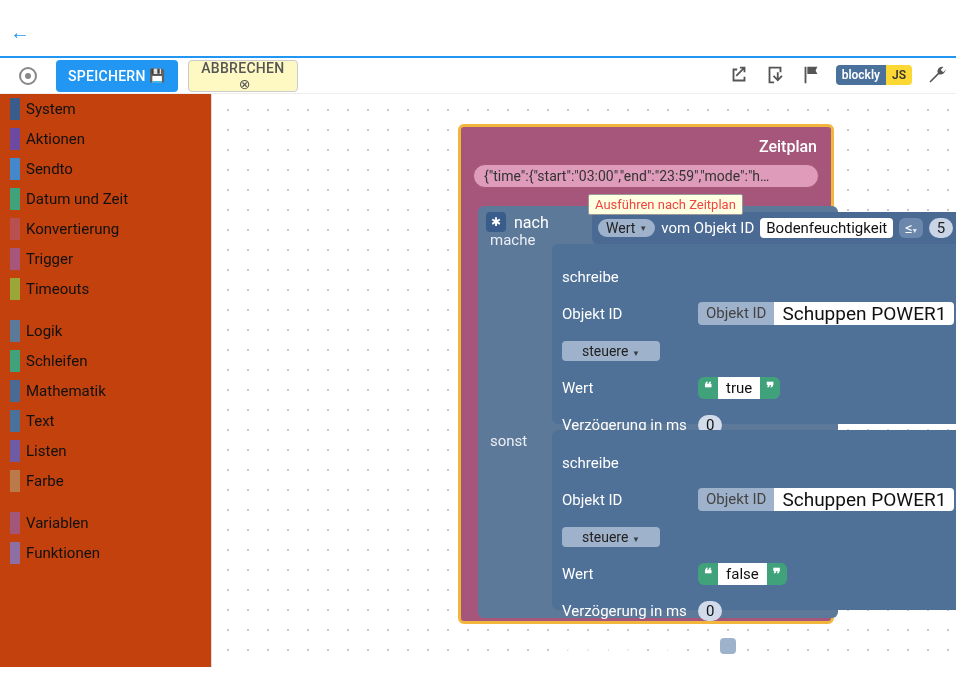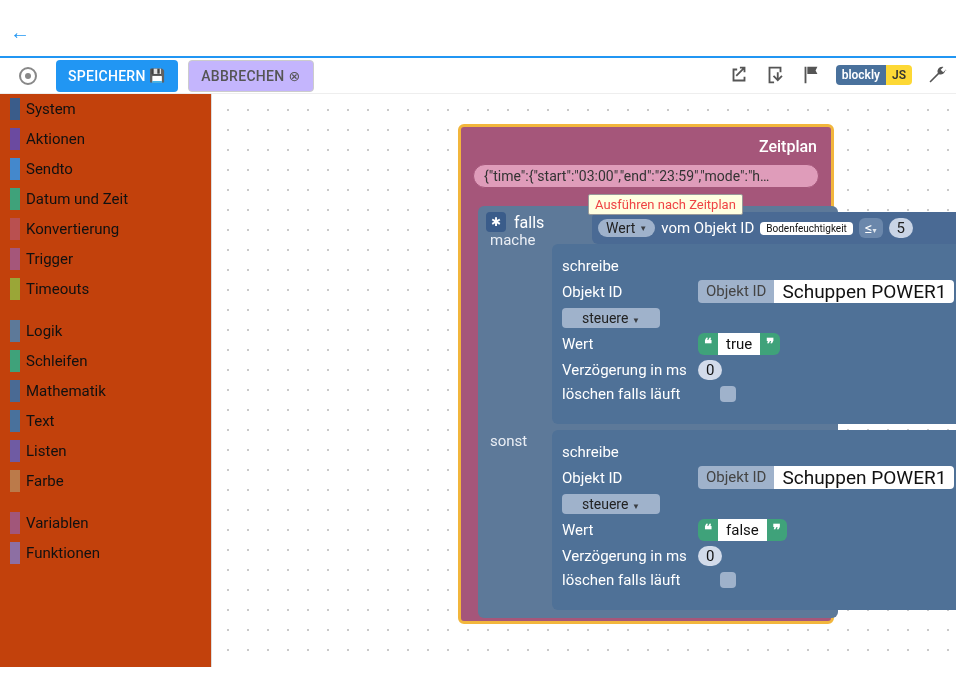--- a/index.html
+++ b/index.html
@@ -76,21 +76,21 @@
   .target-icon {
     width:18px;height:18px;border:2px solid #888;border-radius:50%;
     position:relative;display:inline-block;
   }
   .target-icon::after{content:"";position:absolute;width:6px;height:6px;background:#888;border-radius:50%;left:4px;top:4px;}
   .btn-save {
     background:#2196F3;color:#fff;
   }
   .btn-save .disk{color:#e53935;margin-left:4px;font-size:13px;}
   .btn-cancel {
-    background:#c4b5fd;color:#555;border:1px solid #ccc;
+    background:#fef9c3;color:#555;border:1px solid #ccc;flex-direction:column;
   }
   .btn-cancel .x{margin-left:4px;}
   .toolbar-right{
     position:absolute;right:8px;top:6px;display:flex;align-items:center;gap:14px;color:#555;
   }
   .toolbar-right svg,.toolbar-right .ico{width:22px;height:22px;}
   .toggle-pill{
     display:flex;border-radius:4px;overflow:hidden;font-size:12px;font-weight:600;
   }
   .toggle-pill .b{background:#49719c;color:#fff;padding:3px 6px;}
@@ -135,29 +135,29 @@
   }
   .gear-chip{width:20px;height:20px;background:#3a5c8a;border-radius:4px;display:flex;align-items:center;justify-content:center;font-size:12px;}
   .cond{
     position:absolute;left:130px;top:92px;width:430px;height:32px;
     background:#4a6a94;border-radius:6px;display:flex;align-items:center;gap:6px;padding:0 6px;font-size:15px;
   }
   .pill{
     background:#9fb2cb;border-radius:12px;padding:1px 8px;font-size:14px;color:#222;
     display:inline-flex;align-items:center;gap:4px;
   }
-  .wpill{background:#fff;color:#111;border-radius:4px;padding:1px 6px;font-size:10px;}
+  .wpill{background:#fff;color:#111;border-radius:4px;padding:1px 6px;font-size:15px;}
   .op{background:#6b87ab;border-radius:6px;padding:1px 6px;}
   .num{background:#c9d4e5;border-radius:10px;padding:1px 8px;color:#222;font-size:15px;}
   .branch-lbl{position:absolute;color:#eaeef5;}
   .write-block{
     position:absolute;background:#4f7197;border-radius:6px;
     padding:8px 10px;width:414px;
   }
-  .wrow{display:flex;align-items:center;gap:8px;margin:5px 0;font-size:15px;}
+  .wrow{display:flex;align-items:center;gap:8px;margin:16px 0;font-size:15px;}
   .wrow .lbl{width:128px;}
   .obj-field{display:flex;gap:0;}
   .obj-field .tag{background:#9fb2cb;color:#444;padding:2px 8px;border-radius:4px 0 0 4px;font-size:15px;}
   .obj-field .val{background:#fff;color:#111;padding:0 8px;border-radius:0 4px 4px 0;font-size:19px;}
   .sel{background:#9fb2cb;color:#222;border-radius:4px;padding:2px 20px;font-size:14px;}
   .str-chip{
     display:inline-flex;align-items:center;border-radius:6px;overflow:hidden;
   }
   .str-chip .q{background:#3fa27a;color:#fff;padding:2px 6px;font-weight:600;}
   .str-chip .v{background:#fff;color:#111;padding:2px 8px;text-align:right;}
@@ -277,21 +277,21 @@
   <div class="canvas">
 
     <div class="blk zeitplan">
       <div class="title">Zeitplan</div>
       <div class="json-slot">{"time":{"start":"03:00","end":"23:59","mode":"h…</div>
     </div>
 
     <div class="blk falls" style="left:266px;top:112px;width:360px;height:412px;">
       <div class="falls-head">
         <span class="gear-chip">✱</span>
-        <span>falls</span>
+        <span>nach</span>
       </div>
     </div>
 
     <div class="blk cond" style="left:380px;top:118px;width:430px;">
       <span class="pill">
           <span>Wert</span>
           <span class="tri">▼</span>
         </span>
       <span>vom Objekt ID</span>
       <span class="wpill">Bodenfeuchtigkeit</span>

